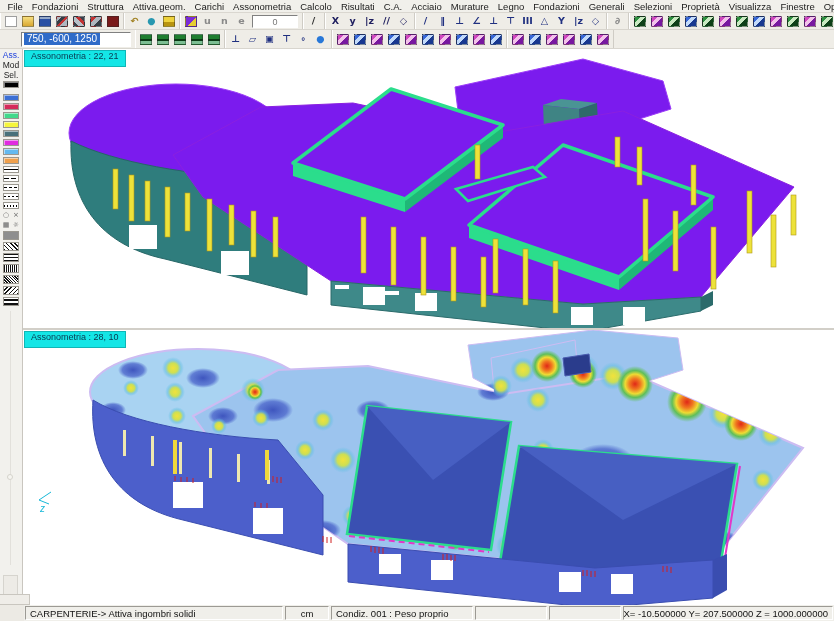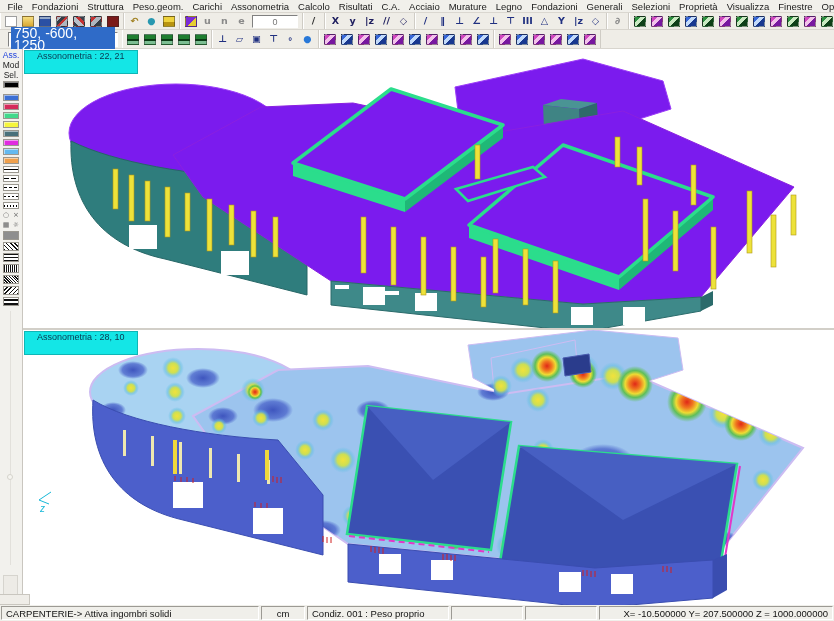--- a/index.html
+++ b/index.html
@@ -37,23 +37,23 @@
   .i-cube { background:linear-gradient(135deg,#7A2CD8 55%,#E6CE32 55%); }
   .i-tag  { background:linear-gradient(180deg,#EED23C 60%,#B89410 60%); }
   .g-view { background:linear-gradient(180deg,#1F7E30 45%,#0A3A14 45% 72%,#7CBE92 72%); }
   .g-grn  { background:linear-gradient(135deg,#2E9040 30%,#C9E9C1 30% 55%,#0E4018 55%); }
   .g-mag  { background:linear-gradient(135deg,#D048C0 30%,#F2C2EA 30% 55%,#7818A0 55%); }
   .g-blu  { background:linear-gradient(135deg,#3868D8 30%,#C2DAFA 30% 55%,#183890 55%); }
 
   .prompt-field { width:258px; height:15px; background:#fff; margin-left:4px;
                   border:1px solid; border-color:#808080 #FFF #FFF #808080;
                   font-size:9.5px; padding:1px 4px; color:#222; white-space:nowrap; overflow:hidden; }
-  .coord-field { width:110px; height:15px; background:#fff; margin:0 4px 0 8px;
+  .coord-field { width:110px; height:15px; background:#fff; margin:0 4px 0 21px;
                  border:1px solid; border-color:#808080 #FFF #FFF #808080;
-                 font-size:14px; display:flex; align-items:center; padding:0 2px; }
+                 font-size:10px; display:flex; align-items:center; padding:0 2px; }
   .coord-sel { background:#2F6BC8; color:#fff; padding:0 3px; line-height:12px; }
 
   
   .main { display:flex; height:556px; }
   .sidebar { width:23px; background:#F2F1ED; border-right:1px solid #C9C6BF;
              display:flex; flex-direction:column; align-items:center; padding-top:1px; }
   .sb-tab { font-size:8.5px; line-height:10px; color:#222; }
   .sb-tab.active { color:#2244DD;text-align:center; }
   .swatch { width:16px; height:7px; margin:1px 0; border:1px solid #9A978F;
             box-shadow:inset 1px 1px 0 rgba(255,255,255,.5); }
@@ -87,45 +87,45 @@
               background:#EDEBE6; border:1px solid #D6D4CE; }
   .corner-box { position:absolute; left:0; bottom:16px; width:30px; height:11px;
                 background:#EFEDE8; border:1px solid #C9C6BF; border-left:none; }
 
   .viewports { flex:1; display:flex; flex-direction:column; background:#fff; }
   .viewport { position:relative; background:#fff; }
   .vp1 { height:281px; border-bottom:2px solid #D2CFC8; }
   .vp2 { height:275px; }
   .viewport svg { display:block; width:100%; height:100%; }
   .vp-label { position:absolute; top:1px; left:1px; background:#14E6E6; color:#0A3850;
-              border:1px solid #0FB6B6; font-size:9px; height:24px; line-height:11px;
-              padding:0 12px; white-space:nowrap; z-index:5; }
+              border:1px solid #0FB6B6; font-size:9px; height:17px; line-height:11px;
+              padding:0 6px; white-space:nowrap; z-index:5; }
 
   
   .statusbar { height:16px; background:#F0EFEA; display:flex; align-items:stretch;
-               padding:1px; font-size:9.5px; }
+               padding:1px; font-size:9.5px;margin-left:24px; }
   .sb-cell { border:1px solid; border-color:#9C9A94 #FFF #FFF #9C9A94; background:#F0EFEA;
              display:flex; align-items:center; padding:0 4px; margin-right:2px;
              white-space:nowrap; overflow:hidden; }
   .c-msg { width:258px; }
   .c-units { width:44px; justify-content:center; }
   .c-cond { width:142px; }
   .c-e1 { width:72px; } .c-e2 { width:72px; }
   .c-coords { flex:1; justify-content:flex-end; margin-right:0; }
 </style>
 </head>
 <body>
 
 <div class="app">
 
   <div class="menubar">
       <span class="menu-item">File</span>
       <span class="menu-item">Fondazioni</span>
       <span class="menu-item">Struttura</span>
-      <span class="menu-item">Peso.geom.</span>
+      <span class="menu-item">Attiva.geom.</span>
       <span class="menu-item">Carichi</span>
       <span class="menu-item">Assonometria</span>
       <span class="menu-item">Calcolo</span>
       <span class="menu-item">Risultati</span>
       <span class="menu-item">C.A.</span>
       <span class="menu-item">Acciaio</span>
       <span class="menu-item">Murature</span>
       <span class="menu-item">Legno</span>
       <span class="menu-item">Fondazioni</span>
       <span class="menu-item">Generali</span>

